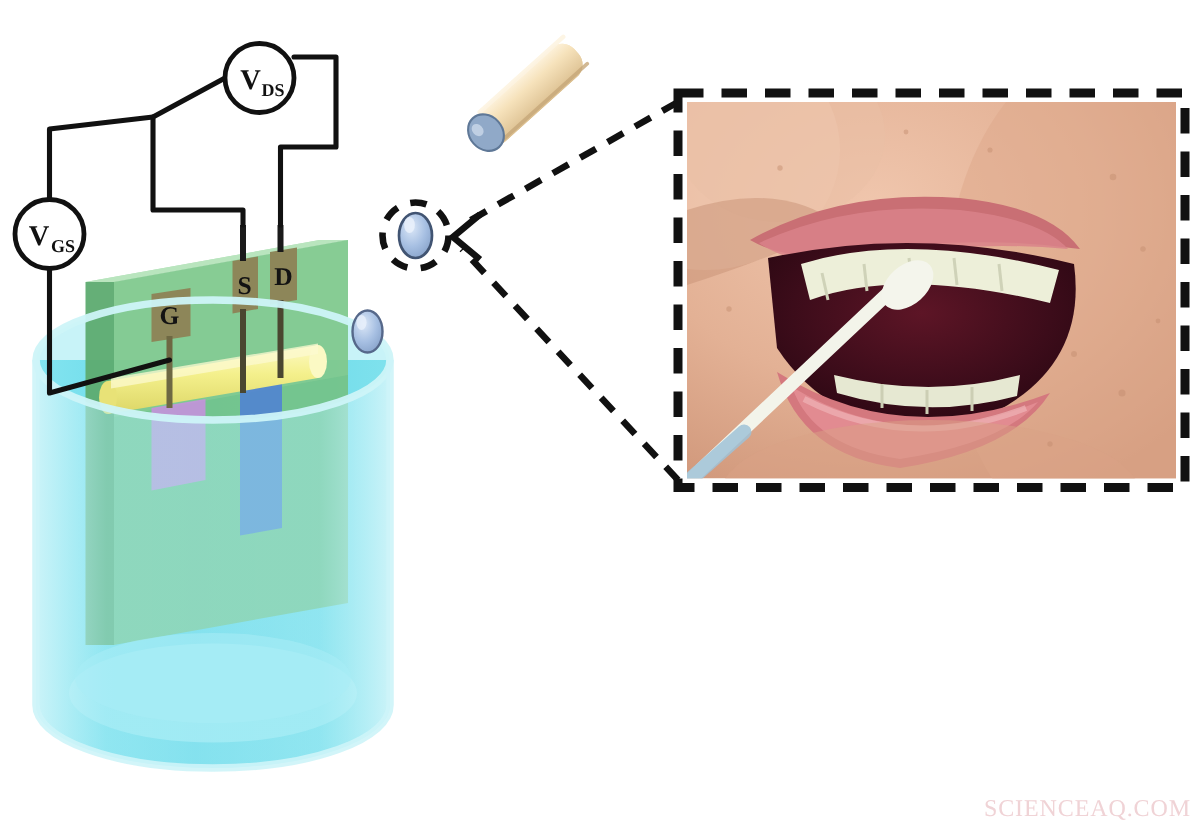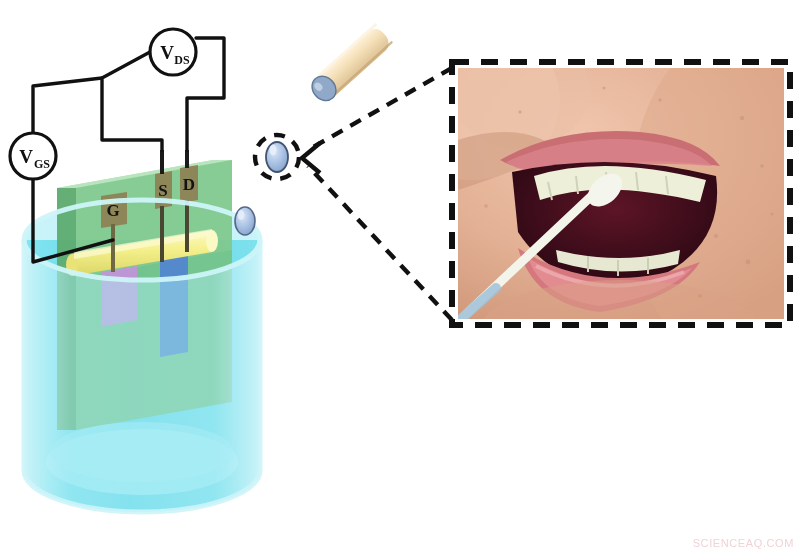--- a/index.html
+++ b/index.html
@@ -19,22 +19,22 @@
   }
   #figure svg {
     position: absolute;
     top: 0;
     left: 0;
   }
   .watermark {
     position: absolute;
     right: 6px;
     bottom: 6px;
-    font-family: Liberation Sans, sans-serif;
-    font-size: 11px;
+    font-family: Liberation Serif, serif;
+    font-size: 16px;
     letter-spacing: 0.6px;
     color: #f0d3d6;
     user-select: none;
   }
 </style>
 </head>
 <body>
 
 <div id="figure">
 

